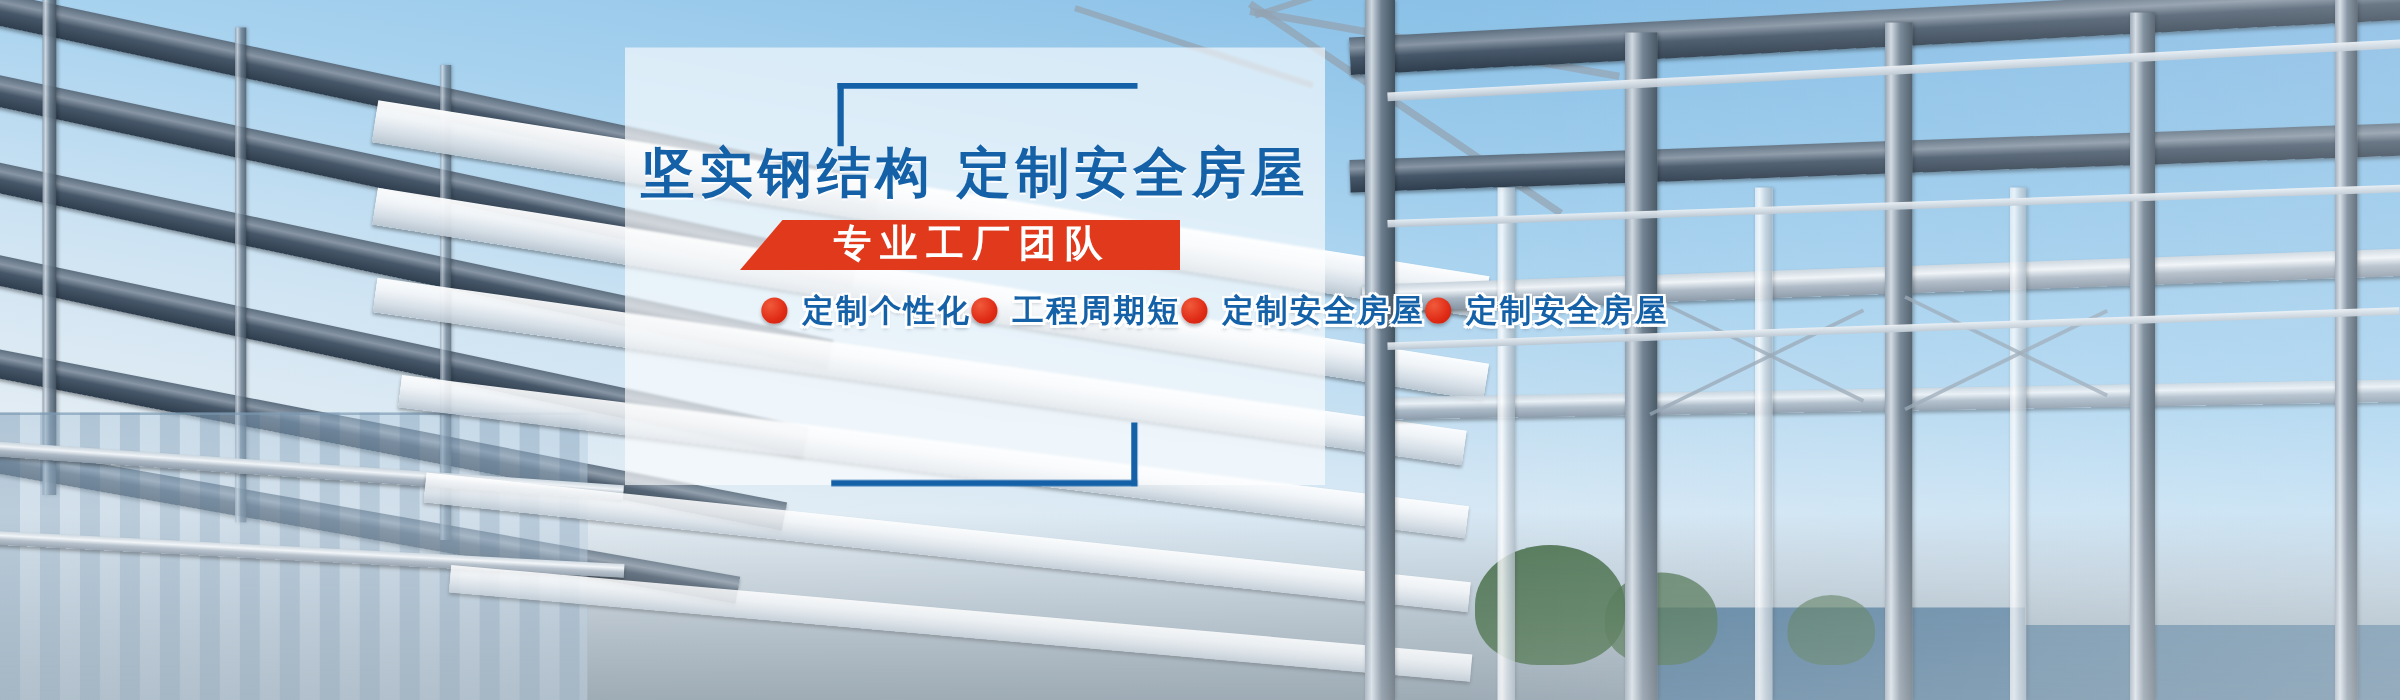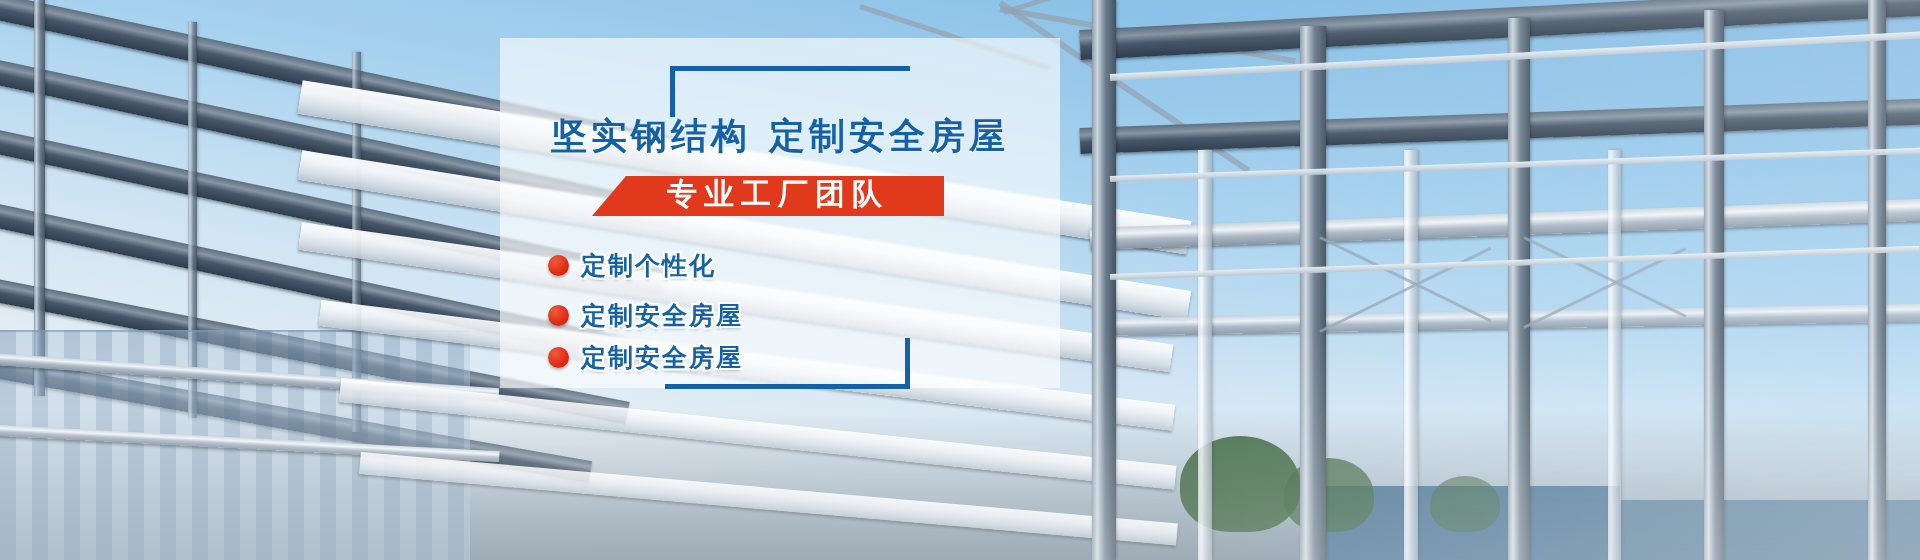--- a/index.html
+++ b/index.html
@@ -90,49 +90,49 @@
   .bracket.bl{
     left:665px;top:338px;width:240px;height:46px;
     border-bottom-width:5px;border-right-width:5px;
   }
 
   
   .headline{
     position:absolute;left:500px;top:118px;width:560px;
     text-align:center;
     font-family:"DejaVu Sans","Liberation Sans",sans-serif;
-    font-size:36px;line-height:1;font-weight:bold;
+    font-size:43px;line-height:1;font-weight:bold;
     color:#1461a8;
     letter-spacing:4px;
     white-space:nowrap;
     text-shadow:0 1px 0 rgba(255,255,255,.9);
   }
   .headline .gap{display:inline-block;width:18px;}
 
   
   .ribbon{
     position:absolute;left:592px;top:176px;height:40px;width:352px;
     background:#e0391c;
     clip-path:polygon(34px 0, 100% 0, 100% 100%, 0 100%);
     display:flex;align-items:center;justify-content:center;
     box-shadow:0 2px 4px rgba(0,0,0,.18);
   }
   .ribbon span{
-    font-family:Liberation Mono, monospace;
+    font-family:Liberation Serif, serif;
     font-size:30px;font-weight:bold;color:#ffffff;
     letter-spacing:7px;padding-left:20px;line-height:1;
   }
 
   
   .features{
-    position:absolute;left:500px;top:245px;width:560px;height:80px;
-    display:grid;grid-template-columns:1fr;
+    position:absolute;left:500px;top:228px;width:560px;height:80px;
+    display:grid;grid-template-columns:1fr 1fr 1fr 1fr;
     grid-template-rows:40px 40px;
     row-gap:10px;
-    padding-left:48px;box-sizing:border-box;
+    padding-left:109px;box-sizing:border-box;
   }
   .feat{display:flex;align-items:center;}
   .dot{
     width:21px;height:21px;border-radius:50%;
     background:radial-gradient(circle at 34% 30%,#f05a3a 0%,#e02b16 60%,#c41f0c 100%);
     box-shadow:0 2px 3px rgba(0,0,0,.28);
     flex:0 0 auto;
   }
   .feat .txt{
     margin-left:12px;
@@ -227,20 +227,24 @@
     <span>专业工厂团队</span>
   </div>
 
   <div class="features">
     <div class="feat">
       <span class="dot"></span>
       <span class="txt">定制个性化</span>
     </div>
     <div class="feat">
       <span class="dot"></span>
+      <span class="txt">工程周期短</span>
+    </div>
+    <div class="feat">
+      <span class="dot"></span>
       <span class="txt">定制安全房屋</span>
     </div>
     <div class="feat">
       <span class="dot"></span>
       <span class="txt">定制安全房屋</span>
     </div>
   </div>
 
 </div>
 

